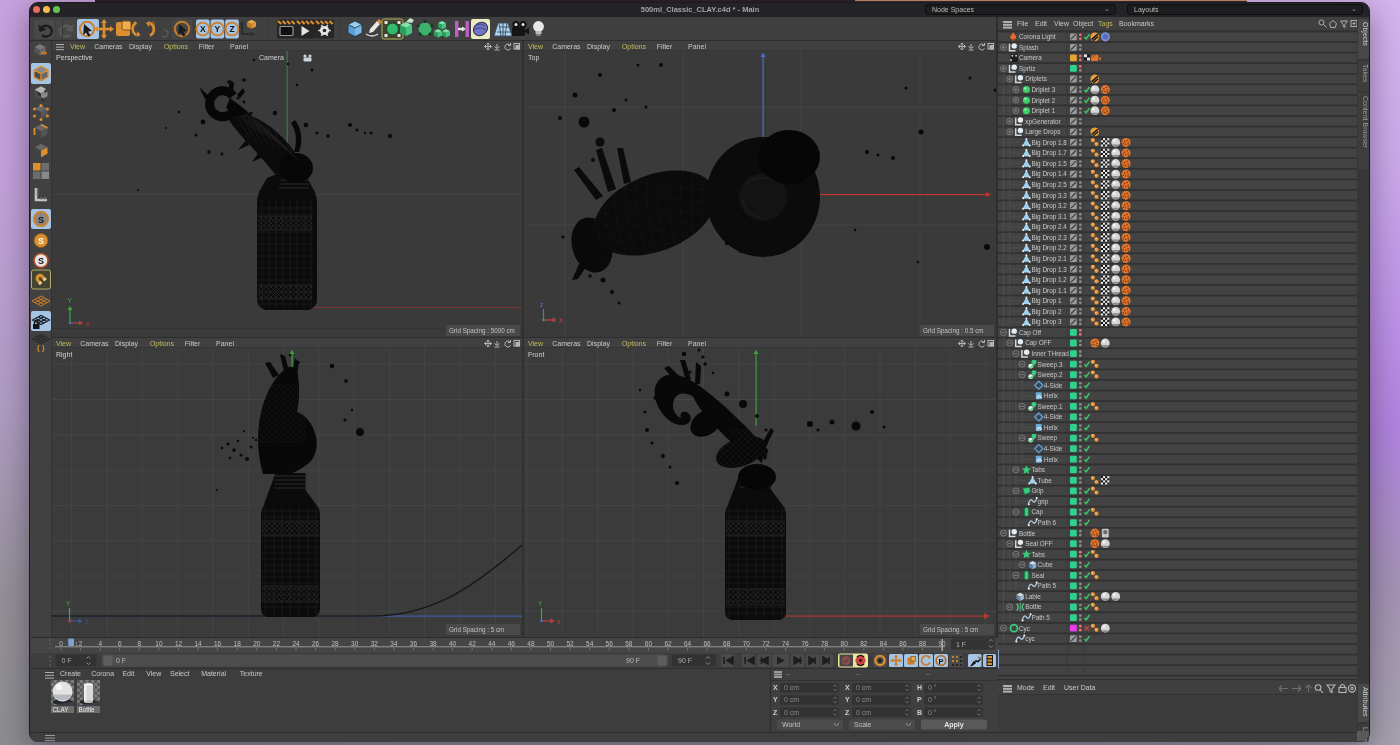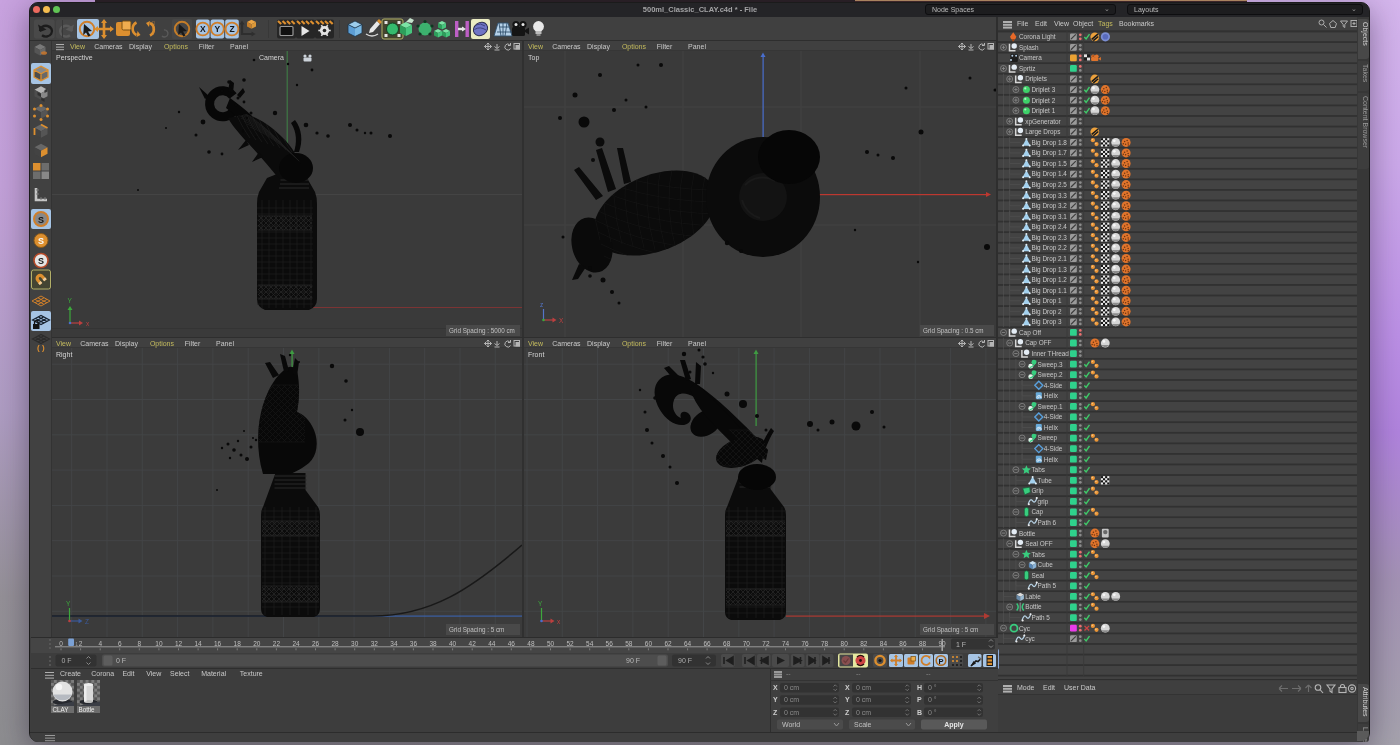--- a/index.html
+++ b/index.html
@@ -16,21 +16,21 @@
 <div class="abs" style="left:855px;top:0;width:392px;height:3px;background:#42292a"></div>
 <div class="abs" style="left:855px;top:0;width:392px;height:1.3px;background:#bd9166"></div>
 <div class="abs" style="left:0;top:738px;width:1400px;height:7px;background:linear-gradient(90deg,#8d8d90 0%,#939095 55%,#a5a2ad 100%)"></div>
 
 <div class="abs" style="left:29px;top:2px;width:1341px;height:740px;background:#3e3e3e;border-radius:9px;border:1px solid #1b1b1b;box-shadow:0 8px 30px rgba(30,20,45,.45)"></div>
 
 <div class="abs" style="left:30px;top:3px;width:1339px;height:14px;background:#242427;border-radius:8px 8px 0 0"></div>
 <div class="abs" style="left:33px;top:6px;width:7px;height:7px;border-radius:50%;background:#ed6a5e"></div>
 <div class="abs" style="left:43px;top:6px;width:7px;height:7px;border-radius:50%;background:#f5bd4f"></div>
 <div class="abs" style="left:53px;top:6px;width:7px;height:7px;border-radius:50%;background:#61c455"></div>
-<div class="t" style="left:560px;top:5px;width:280px;text-align:center;font-size:7.5px;font-weight:bold;color:#a6a6a8">500ml_Classic_CLAY.c4d * - File</div>
+<div class="t" style="left:560px;top:5px;width:280px;text-align:center;font-size:7.5px;font-weight:bold;color:#a6a6a8">500ml_Classic_CLAY.c4d * - Main</div>
 
 <div class="abs" style="left:925px;top:4px;width:191px;height:11px;background:#1d1d1f;border:1px solid #0e0e10;border-radius:3px"></div>
 <div class="t" style="left:932px;top:6px;font-size:7px;color:#bdbdbd">Node Spaces</div>
 <div class="t" style="left:1104px;top:5px;font-size:7px;color:#9a9a9a">⌄</div>
 <div class="abs" style="left:1127px;top:4px;width:236px;height:11px;background:#1d1d1f;border:1px solid #0e0e10;border-radius:3px"></div>
 <div class="t" style="left:1134px;top:6px;font-size:7px;color:#bdbdbd">Layouts</div>
 <div class="t" style="left:1351px;top:5px;font-size:7px;color:#9a9a9a">⌄</div>
 <div class="abs" style="left:30px;top:17px;width:1339px;height:24px;background:#404040;border-bottom:1px solid #2e2e2e"></div>
 <svg class="abs" style="left:30px;top:17px" width="670" height="24" viewBox="30 17 670 24">
     <rect x="34" y="19.5" width="20.5" height="19" rx="2" fill="#4a4a4a"></rect>

